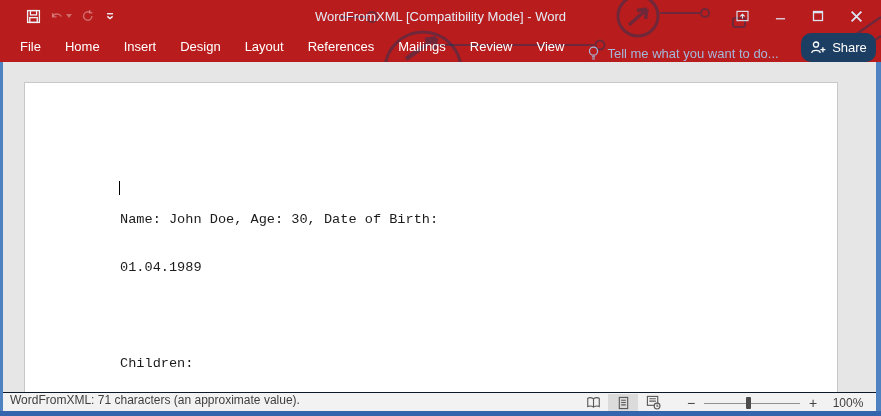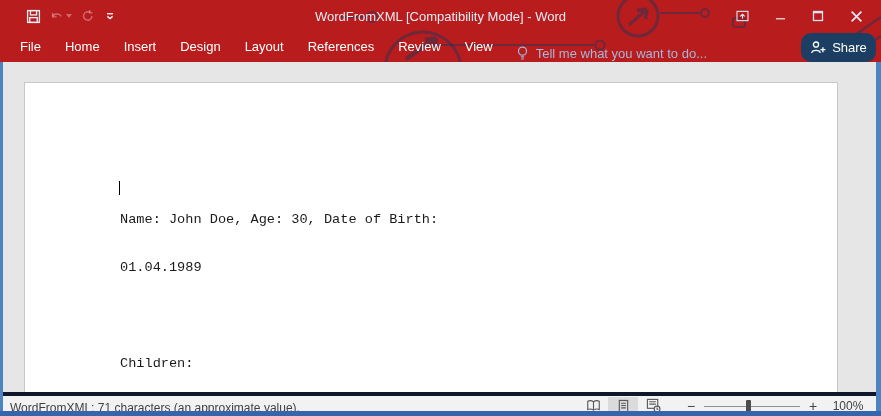--- a/index.html
+++ b/index.html
@@ -38,21 +38,21 @@
   .docarea{position:absolute;top:62px;left:3px;right:5px;height:330px;background:#e6e6e6;overflow:hidden;z-index:2;}
   .page{position:absolute;left:21px;top:20px;width:812px;height:420px;background:#fff;
         border:1px solid #c8c8c8;border-bottom:none;}
   .doc-text{position:absolute;left:95px;top:97px;font-family:"Liberation Mono",monospace;
             font-size:13.6px;line-height:16px;color:#1b1b1b;white-space:pre;}
   .docline{height:16px;}
   .caret{position:absolute;left:94px;top:98px;width:1px;height:14px;background:#000;}
 
   
   .statusbar{position:absolute;left:3px;right:5px;top:392px;height:19px;background:#f2f2f2;
-             border-top:4px solid #0f172a;display:flex;align-items:flex-end;font-size:12px;color:#3f3f3f;z-index:2;}
+             border-top:1px solid #0f172a;display:flex;align-items:flex-start;font-size:12px;color:#3f3f3f;z-index:2;}
   .status-msg{padding-left:7px;white-space:nowrap;}
   .status-right{margin-left:auto;display:flex;align-items:center;height:100%;}
   .view-btn{width:30px;height:18px;display:flex;align-items:center;justify-content:center;color:#595959;}
   .view-btn.active{background:#dbdbdb;}
   .zoom-btn{width:22px;text-align:center;font-size:14px;color:#444;line-height:18px;}
   .slider{position:relative;width:100px;height:18px;}
   .slider-track{position:absolute;left:2px;right:2px;top:9px;height:1px;background:#919191;}
   .slider-thumb{position:absolute;left:44px;top:3px;width:5px;height:12px;background:#4c4c4c;border-radius:1px;}
   .zoom-level{width:48px;text-align:center;padding-right:4px;color:#3f3f3f;}
   svg{display:block;}
@@ -153,20 +153,21 @@
     </div>
   </div>
 
   <div class="tabrow">
     <div class="tab">File</div>
     <div class="tab">Home</div>
     <div class="tab">Insert</div>
     <div class="tab">Design</div>
     <div class="tab">Layout</div>
     <div class="tab">References</div>
+    <div class="tab">Mailings</div>
     <div class="tab">Review</div>
     <div class="tab">View</div>
     <div class="tellme">
       <span>
         <svg width="15" height="17" viewBox="0 0 16 18" stroke="#a3b8da" fill="none" stroke-width="1.3">
           <circle cx="8" cy="6.5" r="4.3"></circle>
           <path d="M6.3 12.6 L9.7 12.6"></path>
           <path d="M6.7 14.8 L9.3 14.8"></path>
         </svg>
       </span>

